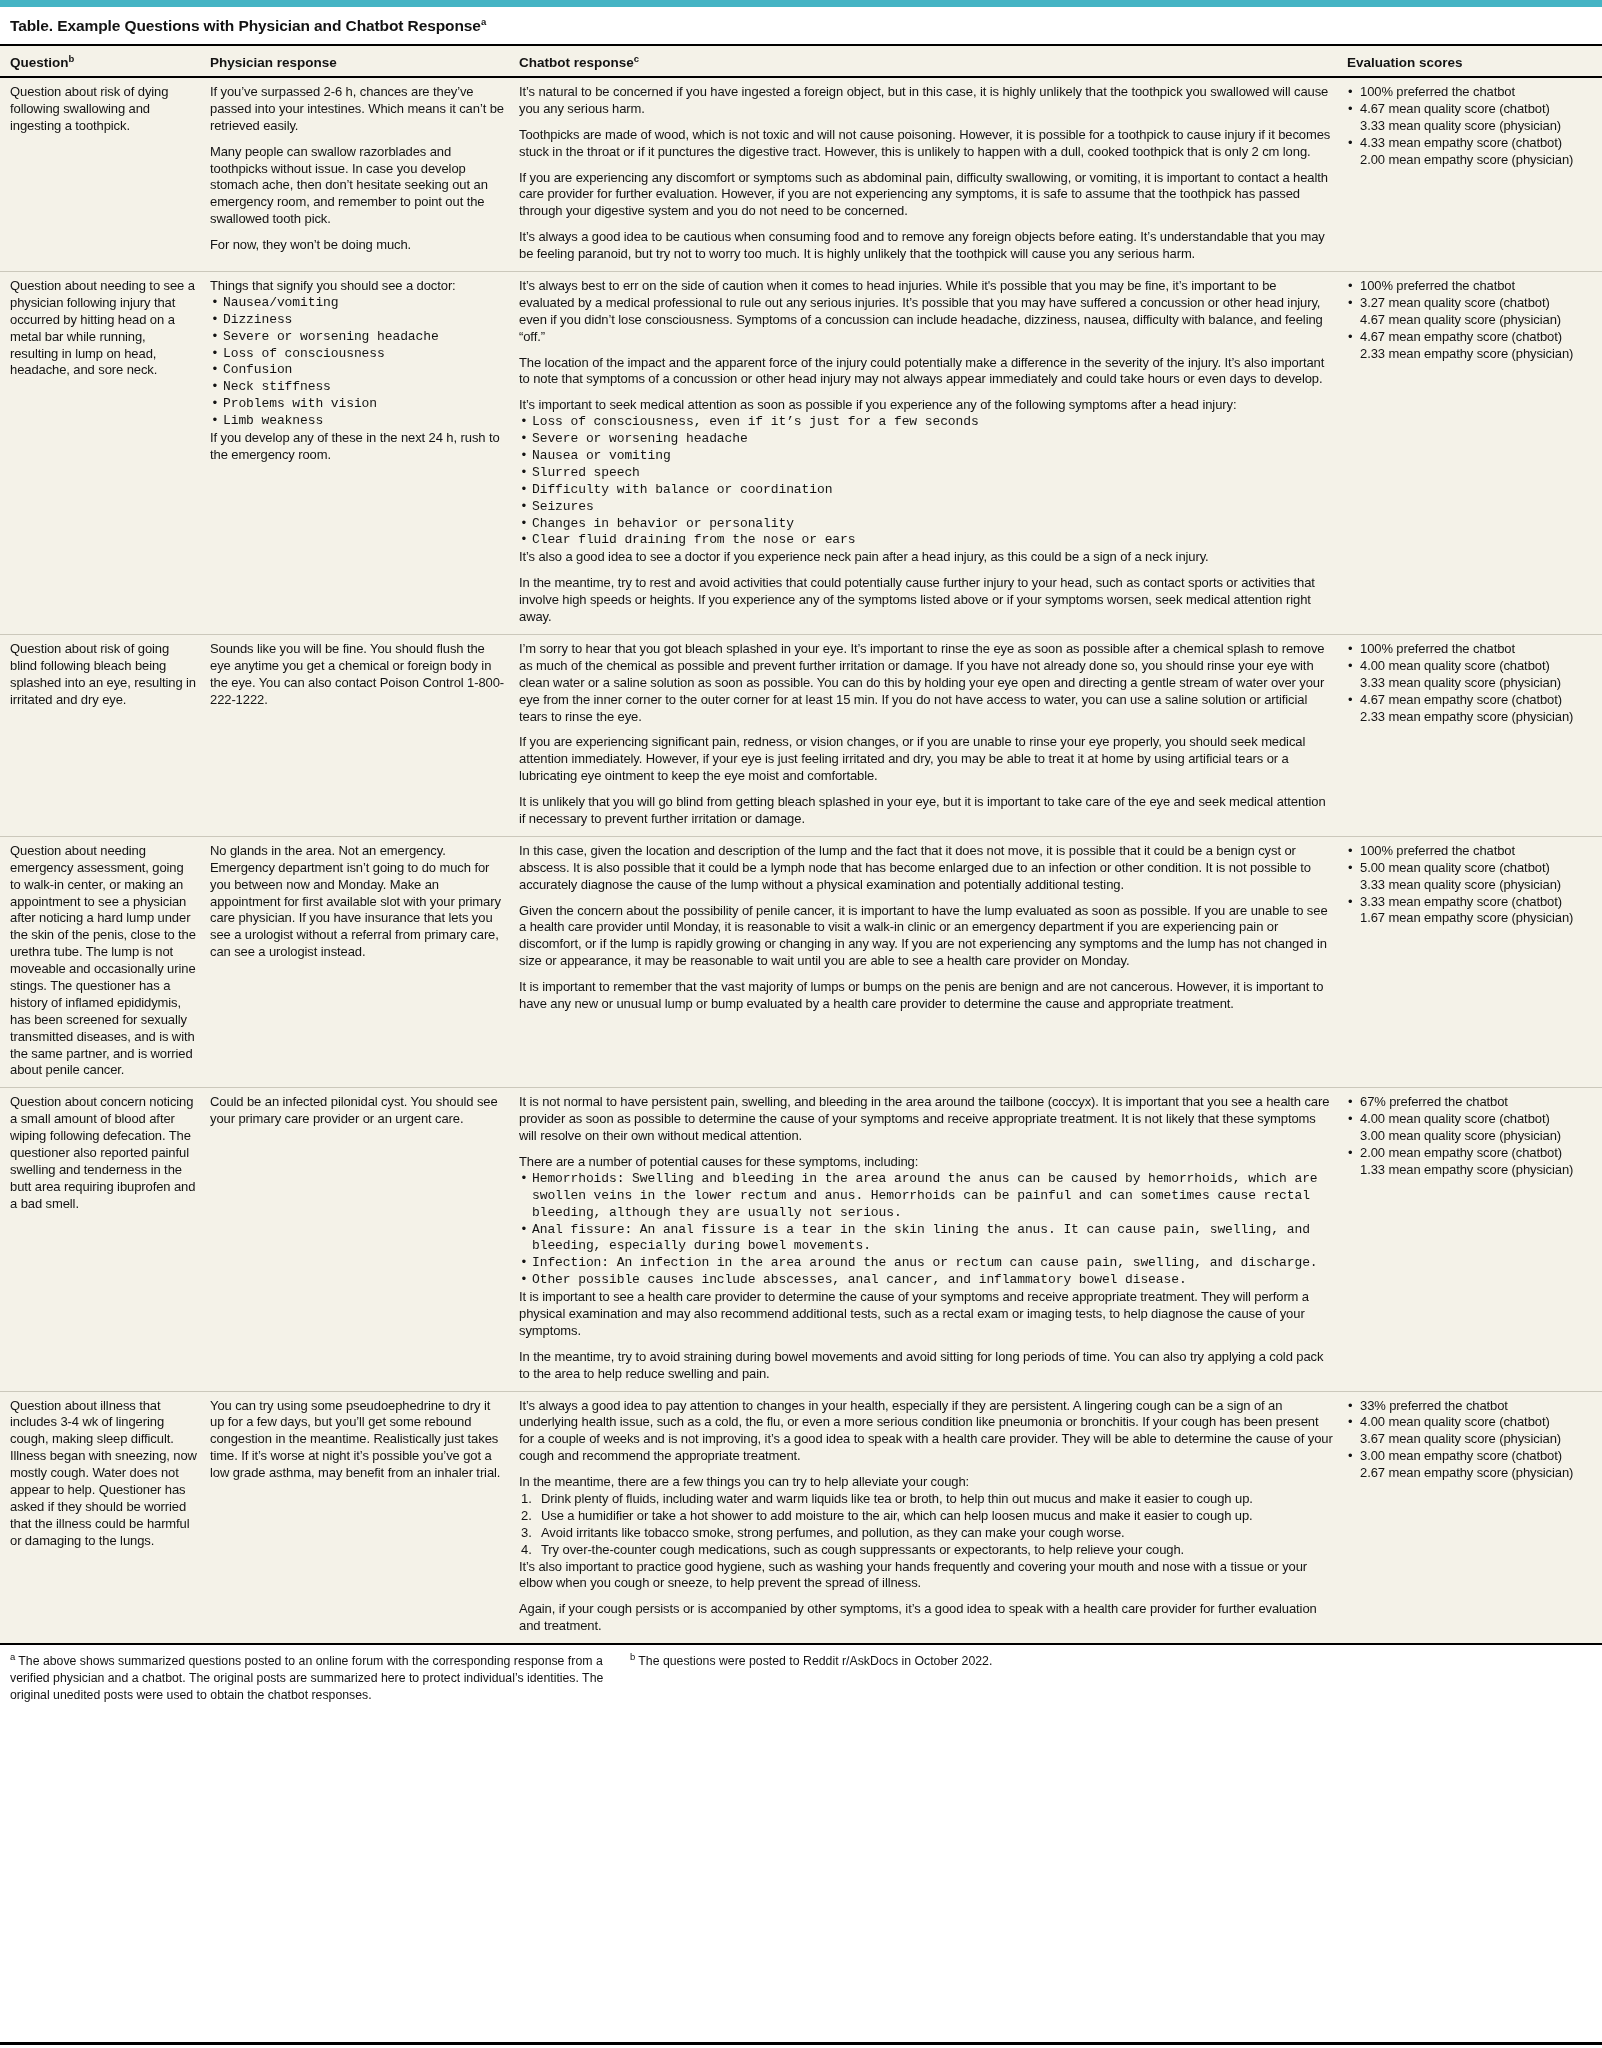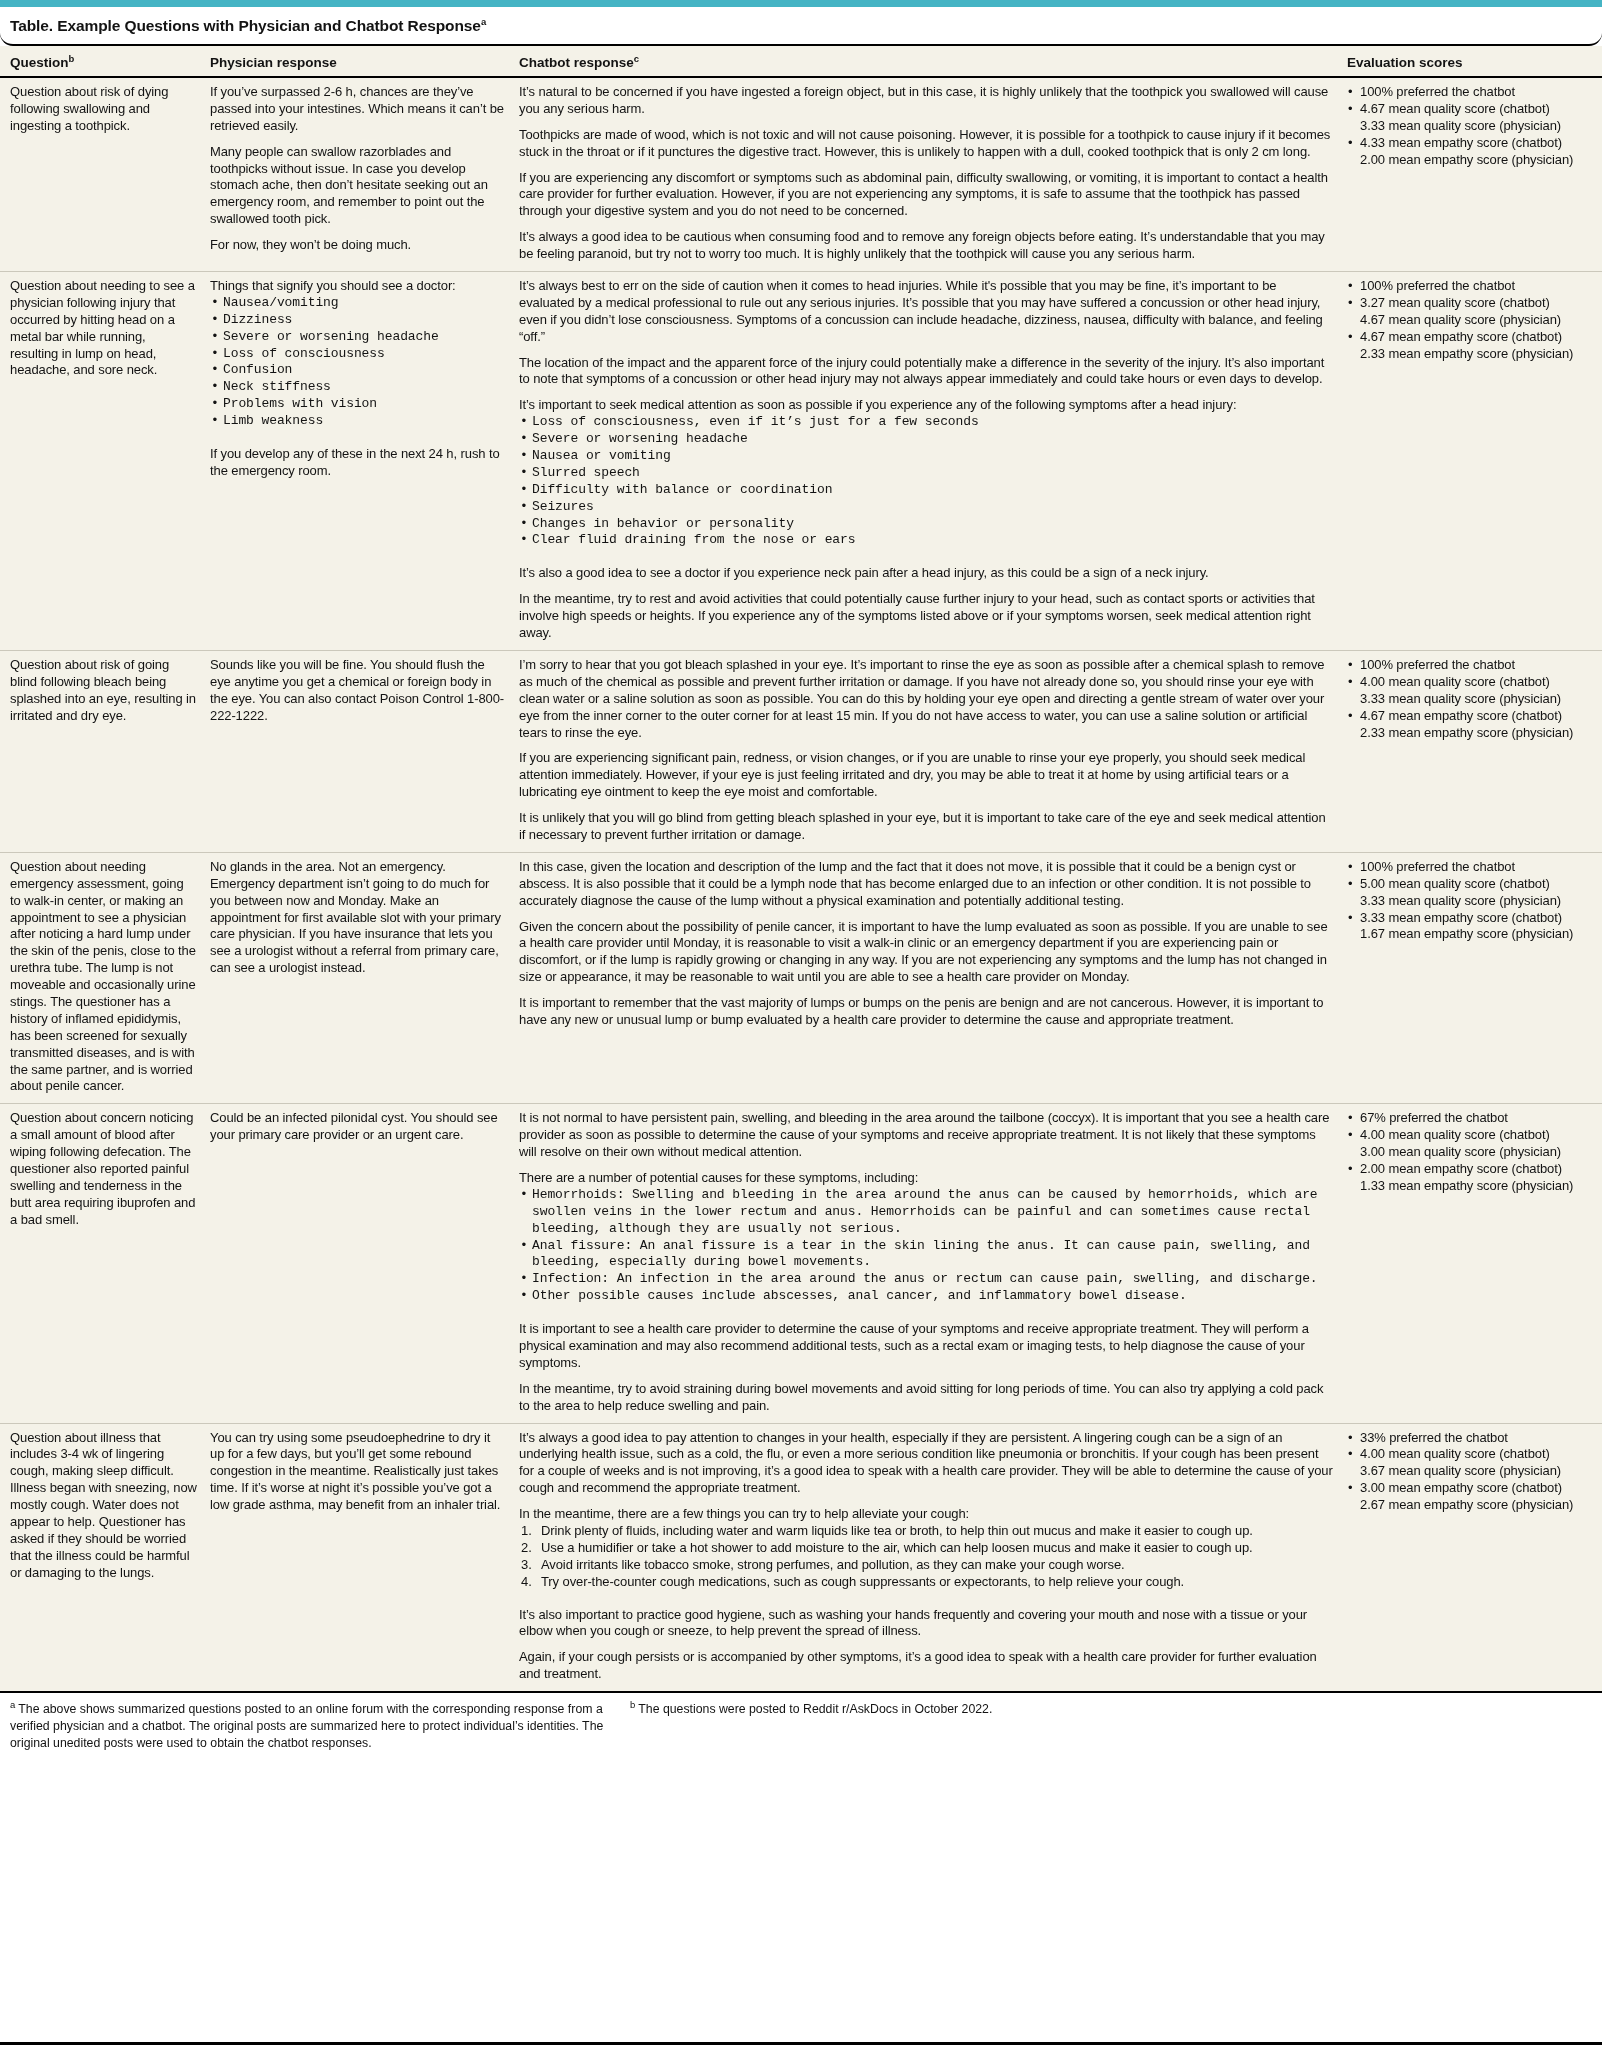--- a/index.html
+++ b/index.html
@@ -5,21 +5,21 @@
   * { box-sizing: border-box; }
   html, body { margin: 0; padding: 0; background: #ffffff; }
   body {
     width: 1602px;
     font-family: "Liberation Sans", "DejaVu Sans", sans-serif;
     color: #131313;
     -webkit-font-smoothing: antialiased;
   }
   .page { width: 1602px; min-height: 2048px; display: flex; flex-direction: column; }
   .teal-bar { height: 7px; background: #45b4c4; width: 100%; }
-  .title-band { background: #ffffff; padding: 10px 10px 9px 10px; border-bottom: 2px solid #000; border-radius: 13px; }
+  .title-band { background: #ffffff; padding: 10px 10px 9px 10px; border-bottom: 2px solid #000; }
   .table-title { font-size: 15.5px; font-weight: 700; letter-spacing: -0.1px; }
   sup { font-size: 9.5px; vertical-align: super; line-height: 0; }
   .table-wrap { background: #f4f2e8; flex: 0 0 auto; }
   .grid-row {
     display: grid;
     grid-template-columns: 187px 296px 815px 1fr;
     column-gap: 13px;
     padding: 6px 8px 8px 10px;
   }
   .header-row {
@@ -27,21 +27,21 @@
     font-size: 13.5px;
     border-bottom: 2px solid #000;
     padding-top: 9px;
     padding-bottom: 6px;
   }
   .trow { border-bottom: 1px solid #cbc8bb; font-size: 13px; line-height: 1.3; letter-spacing: -0.1px; }
   .trow:last-child { border-bottom: none; }
   .cell { min-width: 0; }
   .para { margin: 0; }
   .para:not(:first-child):not(.tight) { margin-top: 9px; }
-  .para.tight { margin-top: 16px; }
+  .para.tight { margin-top: 0; }
   ul.bullist, ol.numlist { margin: 0; padding: 0; list-style: none; }
   ul.bullist li { position: relative; padding-left: 13px; font-family: Liberation Mono, monospace; }
   ul.bullist li::before { content: "\2022"; position: absolute; left: 1px; }
   ol.numlist { counter-reset: item; }
   ol.numlist li { position: relative; padding-left: 22px; counter-increment: item; }
   ol.numlist li::before { content: counter(item) "."; position: absolute; left: 2px; }
   .eval { font-size: 13px; }
   .eval-group { position: relative; padding-left: 13px; }
   .eval-group::before { content: "\2022"; position: absolute; left: 1px; }
   .table-end-rule { border-top: 2px solid #000; height: 0; }

